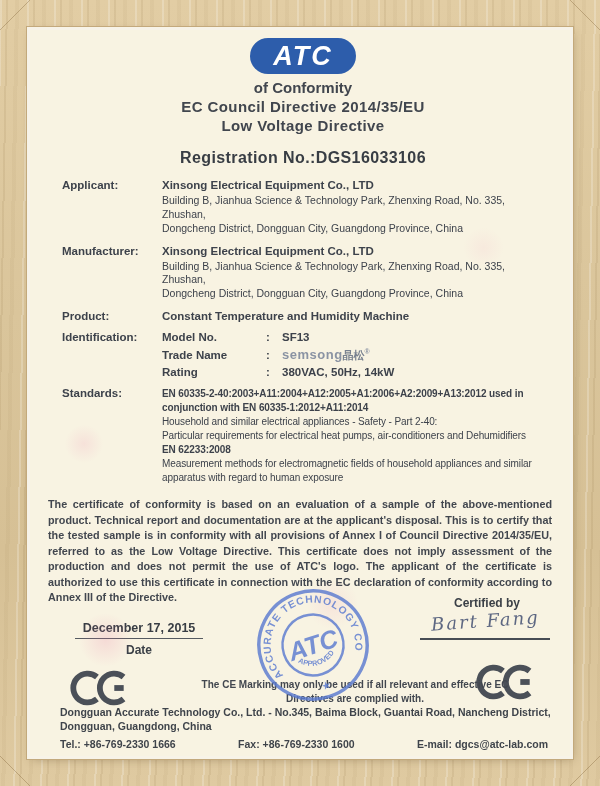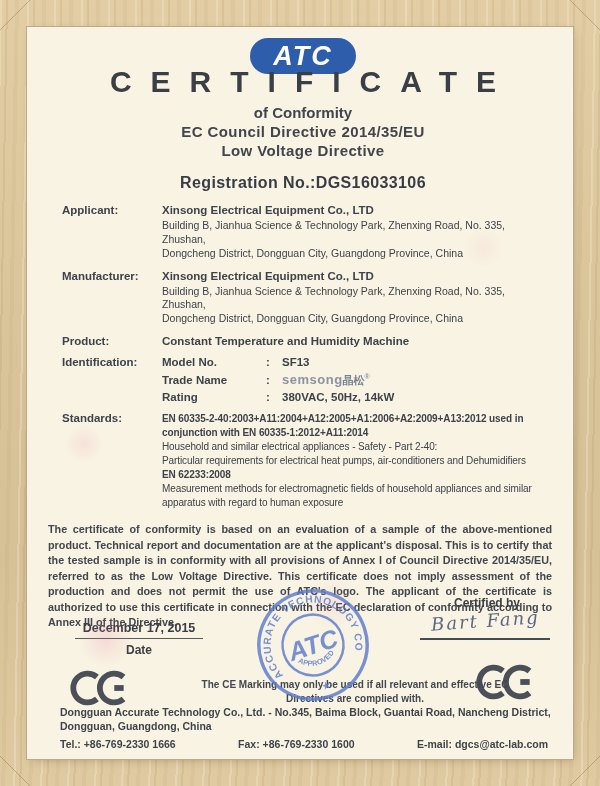--- a/index.html
+++ b/index.html
@@ -95,21 +95,20 @@
 </style>
 </head>
 <body>
 
 <div class="frame">
   <div class="paper">
 
     <div class="logo-pill">
       <span>ATC</span>
     </div>
-    <div class="title">CERTIFICATE</div>
     <div class="subtitle">of Conformity</div>
     <div class="directive">EC Council Directive 2014/35/EU</div>
     <div class="directive">Low Voltage Directive</div>
     <div class="registration">Registration No.:DGS16033106</div>
 
     <div class="fields">
 
       <div class="row">
         <div class="flabel">Applicant:</div>
         <div>

